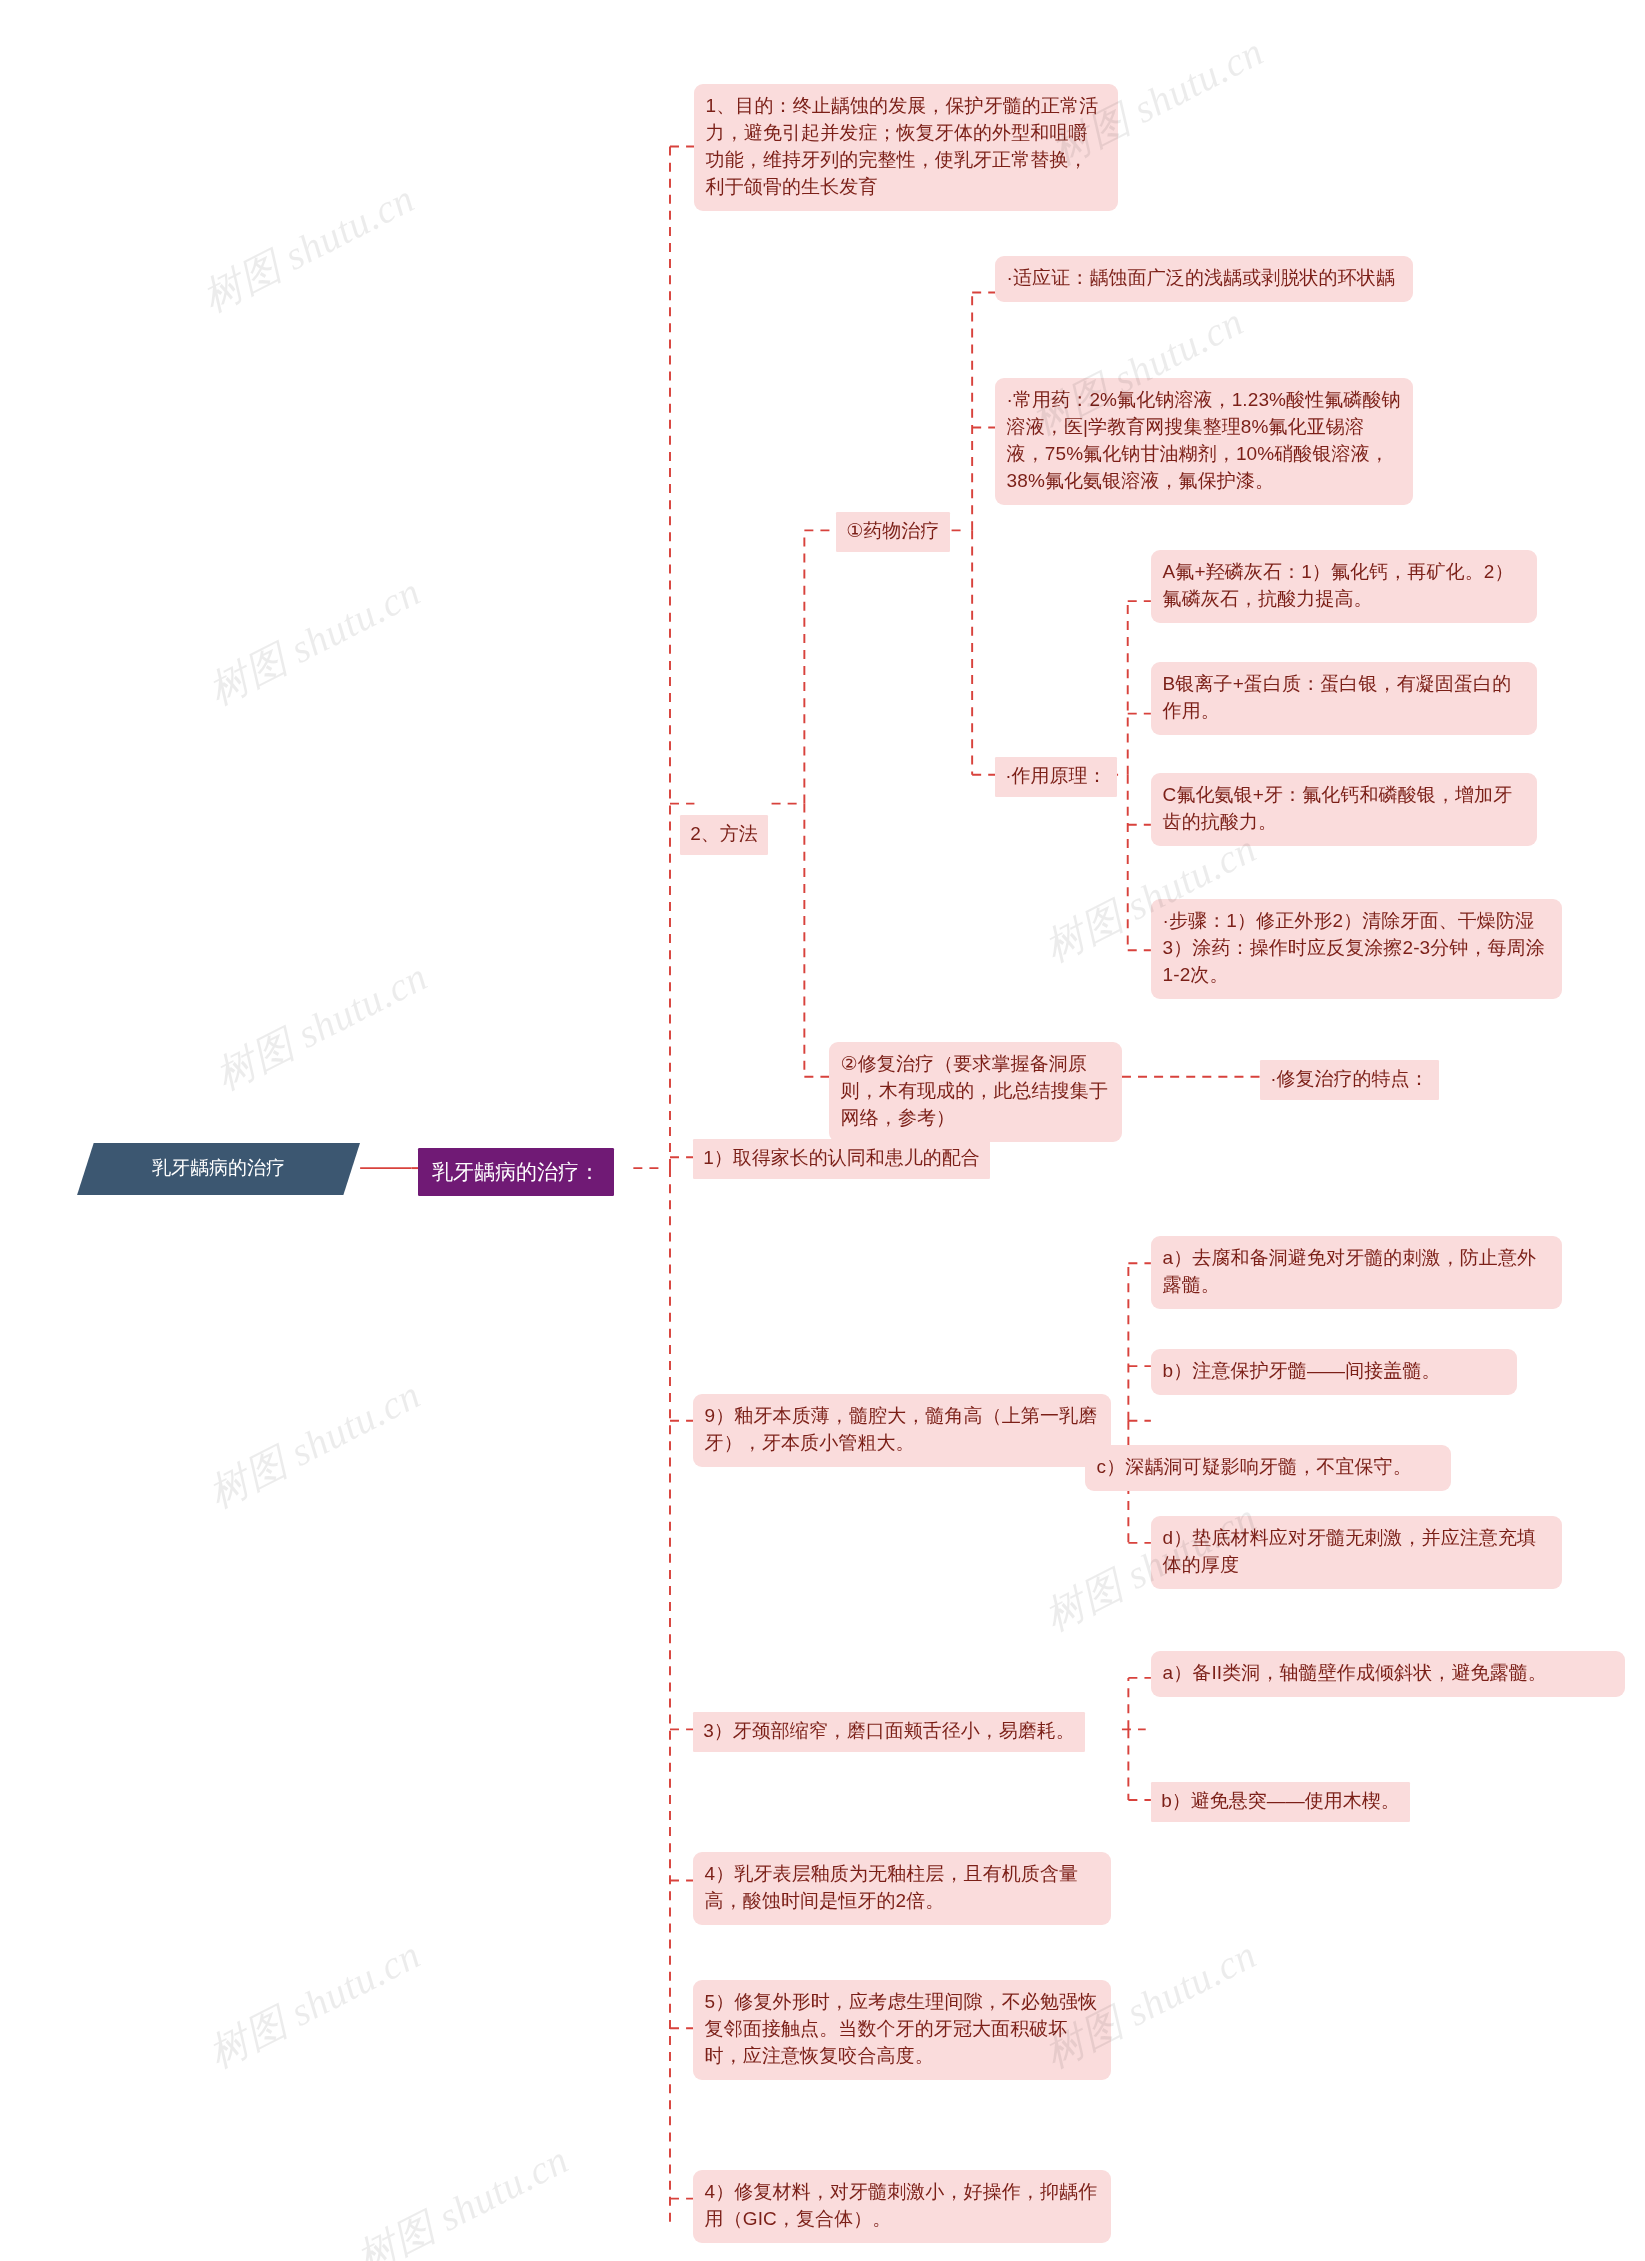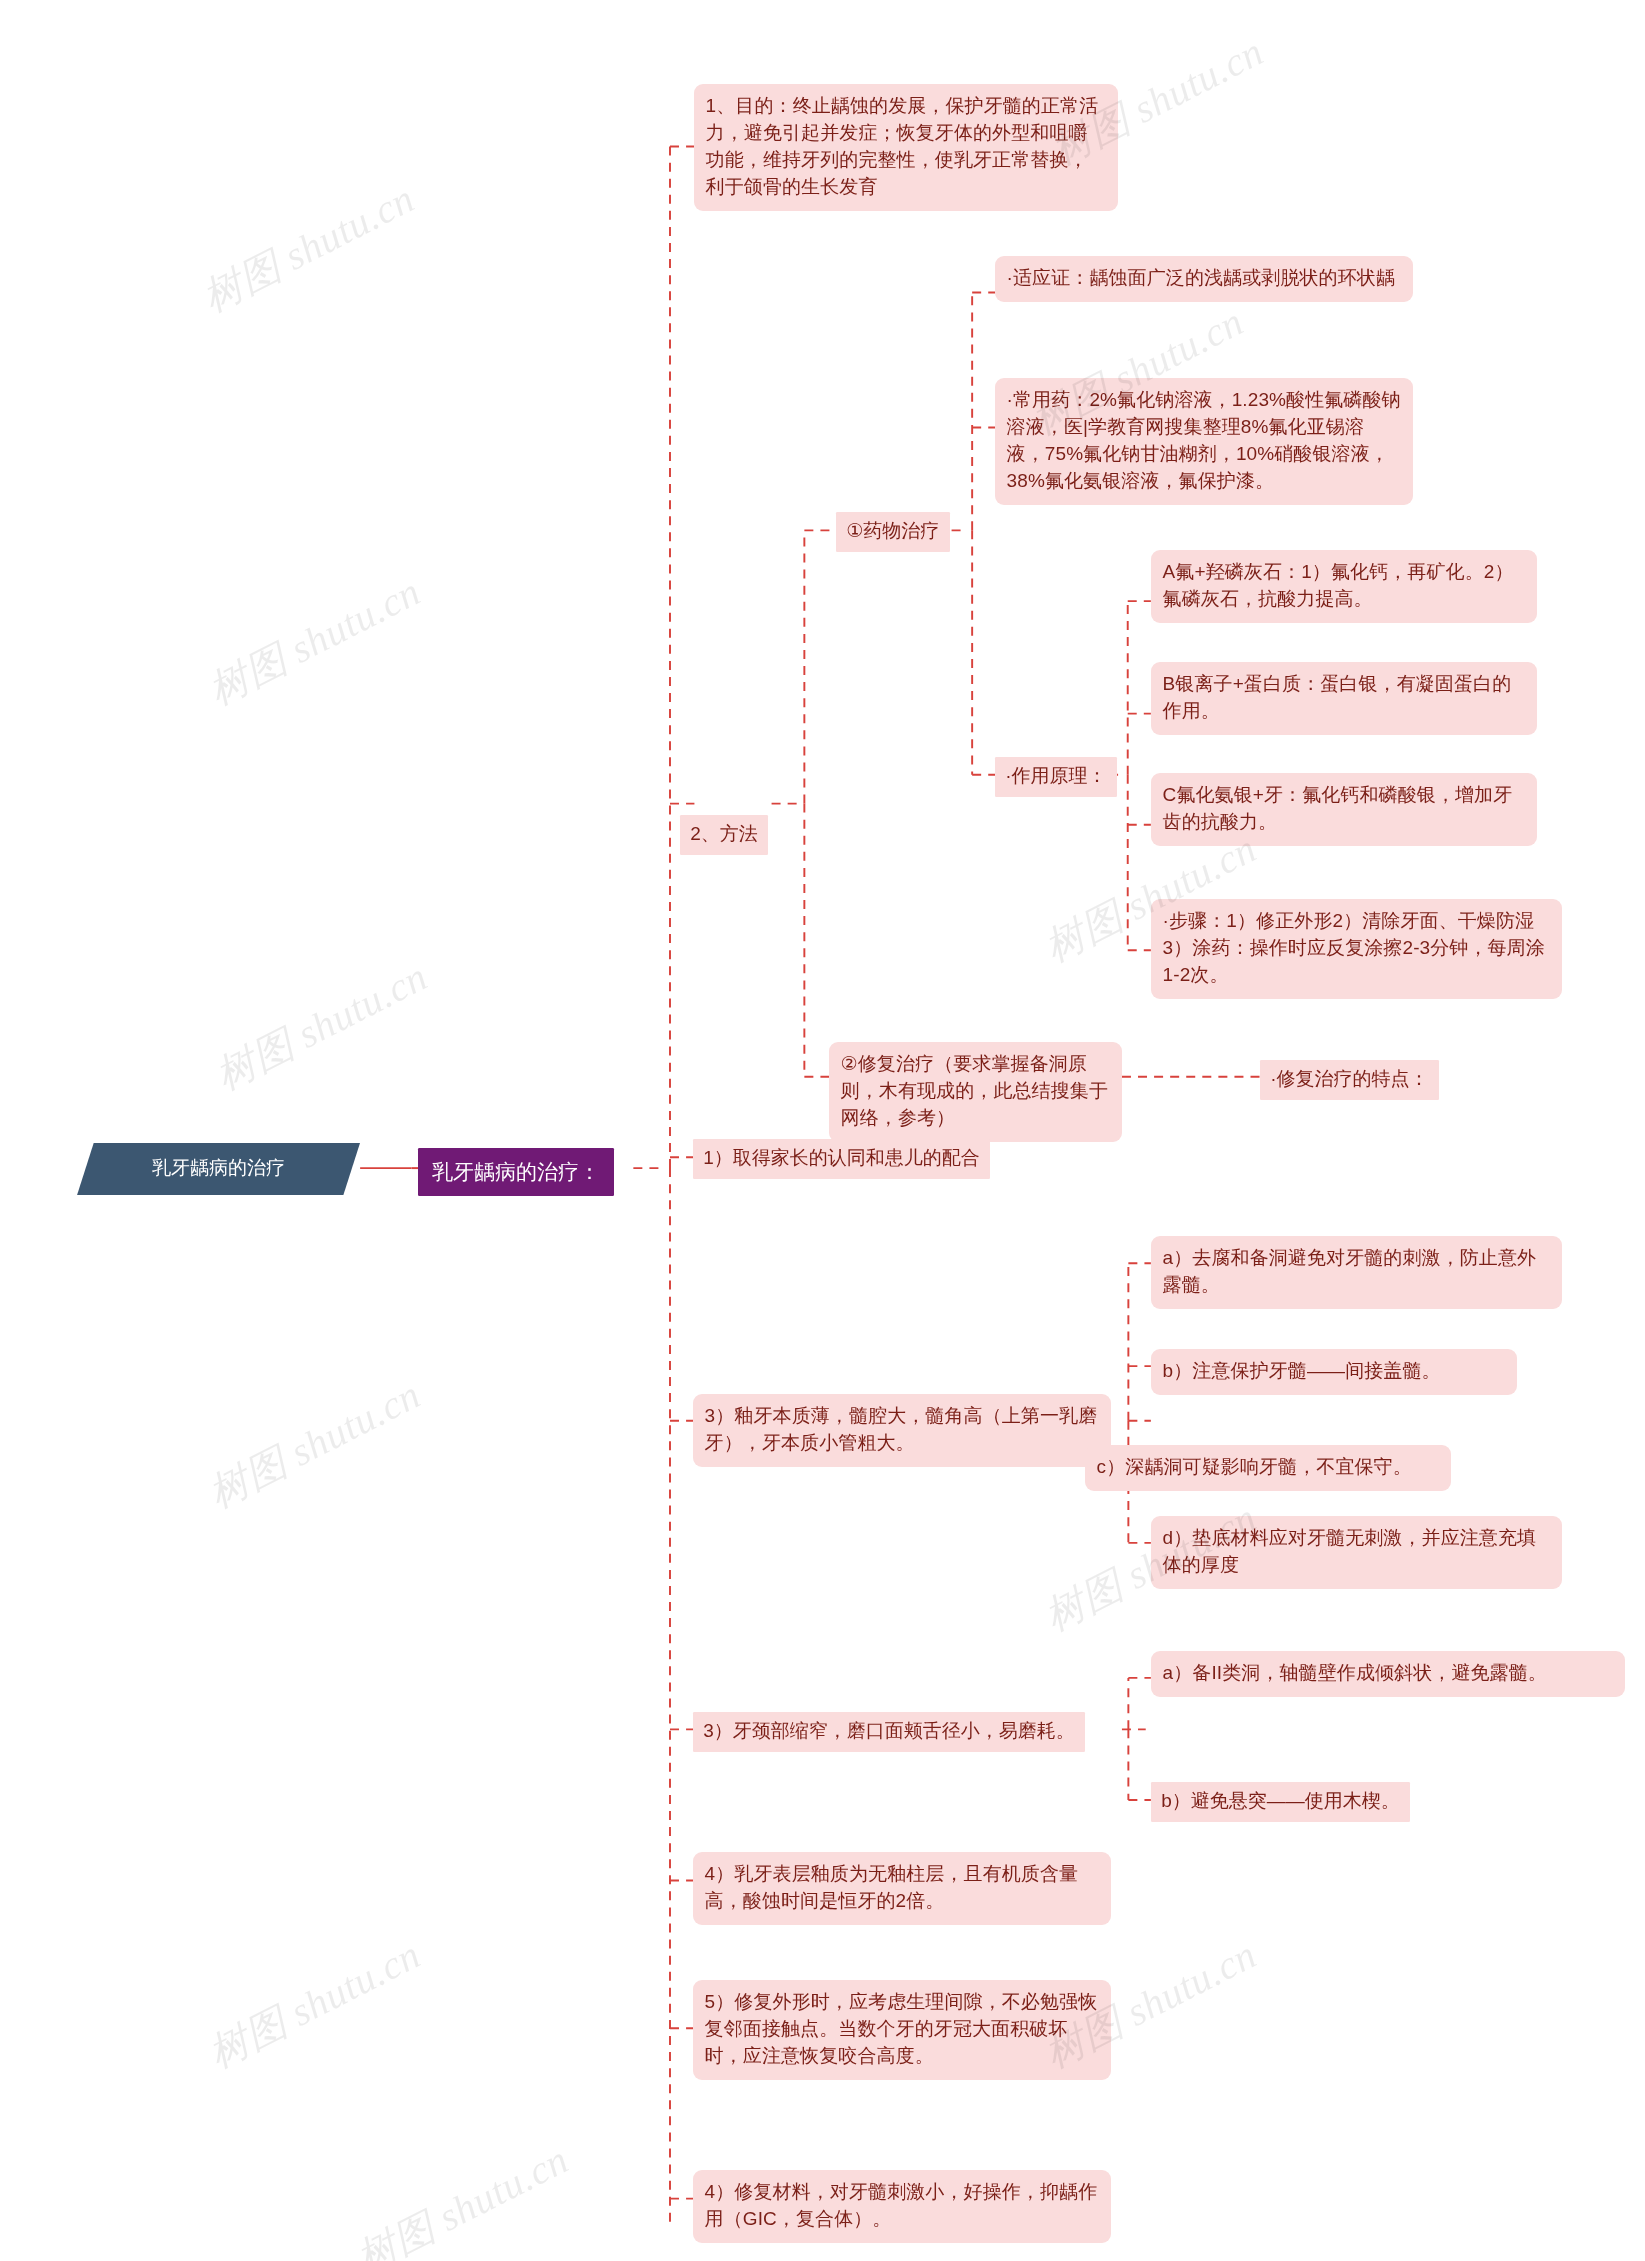--- a/index.html
+++ b/index.html
@@ -233,21 +233,21 @@
 
 <div class="node node-plain" style="left:1260px; top:1060px;">
   <span>·修复治疗的特点：</span>
 </div>
 
 <div class="node node-plain" style="left:693px; top:1139px;">
   <span>1）取得家长的认同和患儿的配合</span>
 </div>
 
 <div class="node node-pink" style="left:693px; top:1394px; width:418px;">
-  <span>3）釉牙本质薄，髓腔大，髓角高（上第一乳磨牙），牙本质小管粗大。</span>
+  <span>9）釉牙本质薄，髓腔大，髓角高（上第一乳磨牙），牙本质小管粗大。</span>
 </div>
 
 <div class="node node-pink" style="left:1151px; top:1236px; width:411px;">
   <span>a）去腐和备洞避免对牙髓的刺激，防止意外露髓。</span>
 </div>
 <div class="node node-pink" style="left:1151px; top:1349px; width:366px;">
   <span>b）注意保护牙髓——间接盖髓。</span>
 </div>
 <div class="node node-pink" style="left:1085px; top:1445px; width:366px;">
   <span>c）深龋洞可疑影响牙髓，不宜保守。</span>

